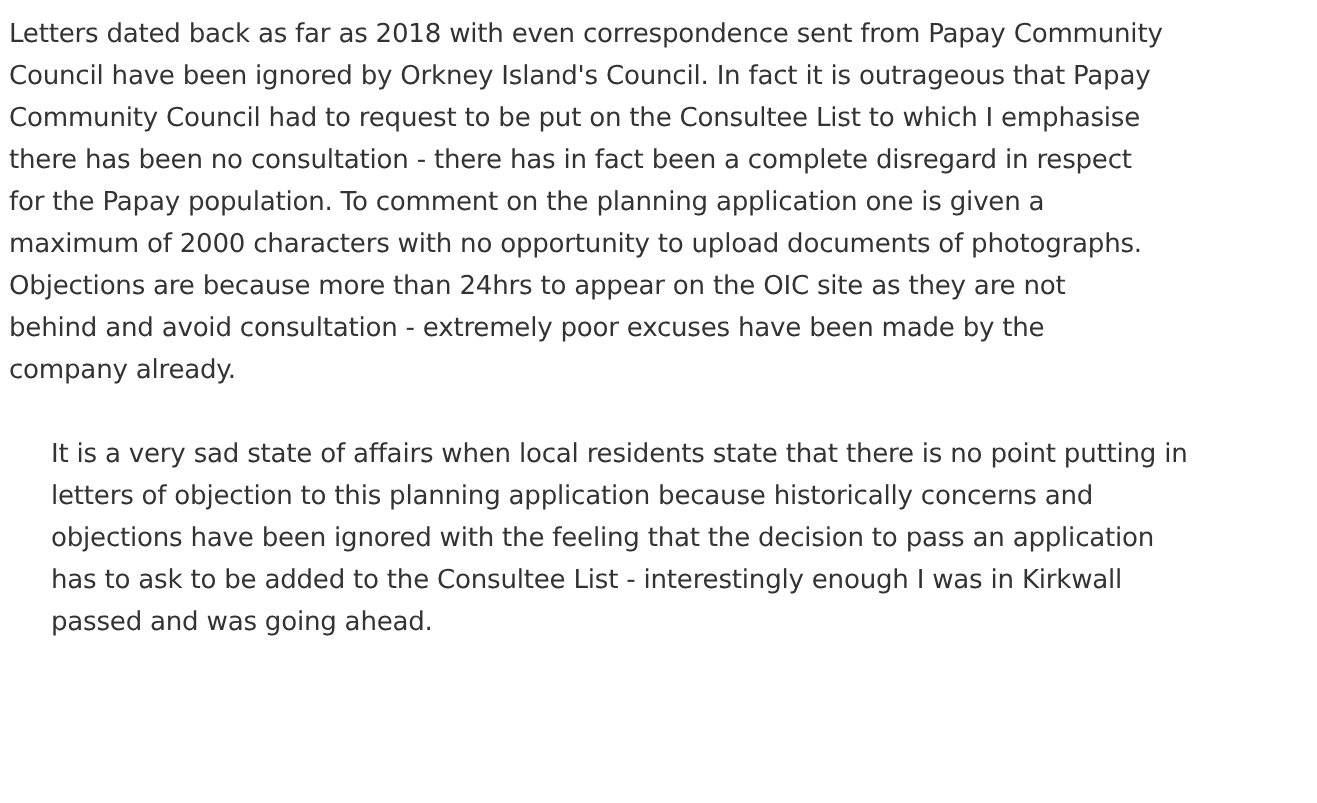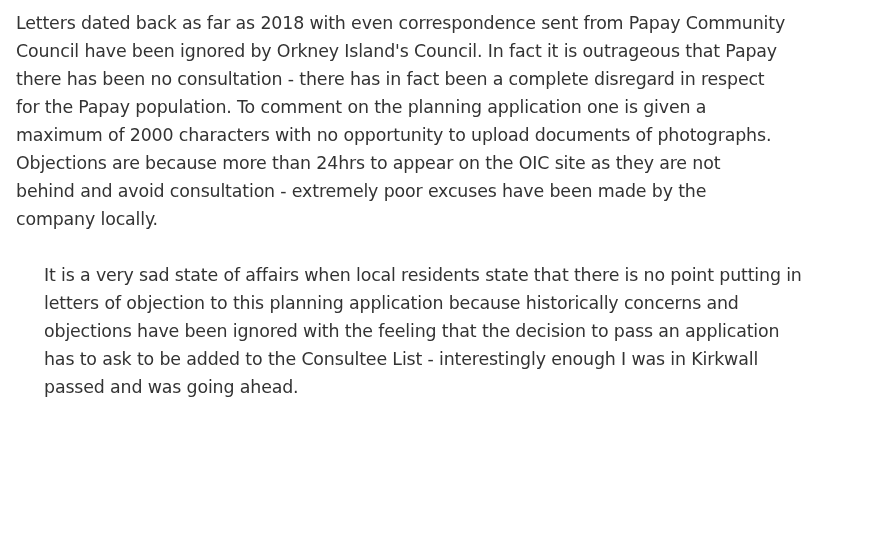--- a/index.html
+++ b/index.html
@@ -8,21 +8,21 @@
       background: #ffffff;
     }
     body {
       width: 878px;
       height: 535px;
       overflow: hidden;
       position: relative;
     }
     .doc {
       position: absolute;
-      left: 16px;
+      left: 6px;
       top: 9px;
       width: 850px;
       font-family: "DejaVu Sans", sans-serif;
       font-size: 17.4px;
       color: #333333;
       letter-spacing: -0.15px;
     }
     .para {
       margin: 0;
     }
@@ -37,26 +37,27 @@
       margin-left: 28px;
     }
   </style>
 </head>
 <body>
 
 <div class="doc">
   <p class="para">
     <span class="line">Letters dated back as far as 2018 with even correspondence sent from Papay Community</span>
     <span class="line">Council have been ignored by Orkney Island's Council. In fact it is outrageous that Papay</span>
+    <span class="line">Community Council had to request to be put on the Consultee List to which I emphasise</span>
     <span class="line">there has been no consultation - there has in fact been a complete disregard in respect</span>
     <span class="line">for the Papay population. To comment on the planning application one is given a</span>
     <span class="line">maximum of 2000 characters with no opportunity to upload documents of photographs.</span>
     <span class="line">Objections are because more than 24hrs to appear on the OIC site as they are not</span>
     <span class="line">behind and avoid consultation - extremely poor excuses have been made by the</span>
-    <span class="line">company locally.</span>
+    <span class="line">company already.</span>
   </p>
   <p class="para">
     <span class="line">It is a very sad state of affairs when local residents state that there is no point putting in</span>
     <span class="line">letters of objection to this planning application because historically concerns and</span>
     <span class="line">objections have been ignored with the feeling that the decision to pass an application</span>
     <span class="line">has to ask to be added to the Consultee List - interestingly enough I was in Kirkwall</span>
     <span class="line">passed and was going ahead.</span>
   </p>
 </div>
 

